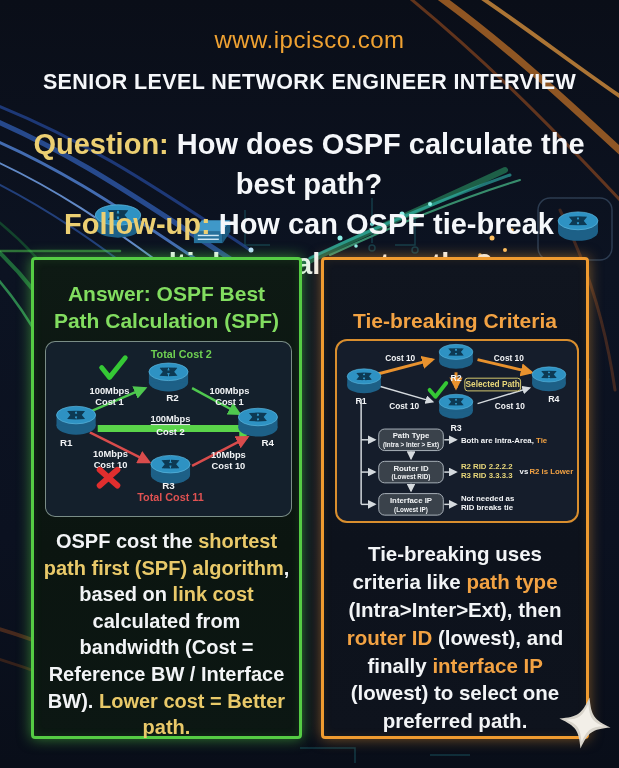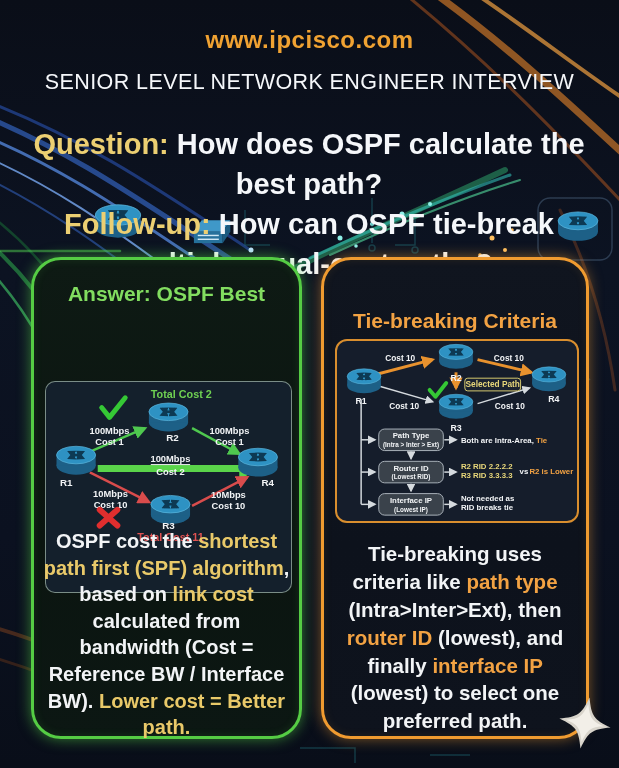--- a/index.html
+++ b/index.html
@@ -6,42 +6,42 @@
   .canvas{
     position:relative;width:619px;height:768px;overflow:hidden;
     background:linear-gradient(180deg,#0a0e18 0%,#0c1322 35%,#0b1120 70%,#090e19 100%);
     font-family:"Liberation Sans",sans-serif;
   }
   .bg{position:absolute;left:0;top:0;z-index:0;}
   .fg{position:relative;z-index:1;width:100%;height:100%;}
   svg text{font-family:"Liberation Sans",sans-serif;font-weight:bold;}
 
   .site{position:absolute;left:0;top:26px;width:100%;text-align:center;
-    color:#f0a232;font-size:24px;font-weight:bold;letter-spacing:.5px;}
+    color:#f0a232;font-size:24px;font-weight:normal;letter-spacing:.5px;}
   .main-title{position:absolute;left:0;top:70px;width:100%;text-align:center;
-    color:#f5f7fa;font-size:21.5px;font-weight:normal;letter-spacing:.4px;}
+    color:#f5f7fa;font-size:21.5px;font-weight:bold;letter-spacing:.4px;}
   .question{position:absolute;left:29px;top:124px;width:560px;text-align:center;
     color:#f5f7fa;font-size:29px;font-weight:bold;line-height:1.38;}
   .qlabel{color:#eccf72;}
 
-  .panel{position:absolute;top:257px;height:482px;border-radius:30px;box-sizing:border-box;}
+  .panel{position:absolute;top:257px;height:482px;border-radius:4px;box-sizing:border-box;}
   .panel.left{left:31px;width:271px;border:3px solid #55cc44;
     background:linear-gradient(180deg,#0e1a14,#0b1510 60%,#0c1713);
     box-shadow:0 0 14px rgba(90,220,70,.55), inset 0 0 10px rgba(90,220,70,.12);}
   .panel.right{left:321px;width:268px;border:3px solid #f09b30;
     background:linear-gradient(180deg,#10151f,#0d121c 60%,#0e131d);
     box-shadow:0 0 14px rgba(240,155,48,.5), inset 0 0 10px rgba(240,155,48,.10);}
   .panel-title{position:absolute;left:0;top:20px;width:100%;text-align:center;
     font-size:21px;font-weight:bold;line-height:1.3;}
   .panel.left .panel-title{color:#82dd60;}
   .panel.right .panel-title{color:#f2a243;}
 
   .diagram{position:absolute;box-sizing:border-box;border-radius:10px;}
-  .panel.left .diagram{left:11px;top:81px;width:247px;height:212px;
-    background:#14202c;border:1.5px solid rgba(205,232,212,.55);margin-top:40px;}
+  .panel.left .diagram{left:11px;top:81px;width:247px;height:176px;
+    background:#14202c;border:1.5px solid rgba(205,232,212,.55);}
   .panel.right .diagram{left:11px;top:79px;width:244px;height:184px;
     background:#151d2b;border:2px solid #d98e2e;border-radius:12px;}
 
   .body-text{position:absolute;left:8px;width:calc(100% - 16px);text-align:center;
     color:#f2f4f6;font-weight:bold;margin:0;}
   .panel.left .body-text{top:268px;font-size:20px;line-height:1.33;}
   .panel.right .body-text{top:280px;font-size:20.5px;line-height:1.36;}
   .hl-y{color:#e9c969;}
   .hl-o{color:#f2a243;}
 
@@ -172,20 +172,21 @@
     <div class="main-title">SENIOR LEVEL NETWORK ENGINEER INTERVIEW</div>
 
     <div class="question">
       <span class="qlabel">Question:</span><span> How does OSPF calculate the best path?</span><br>
       <span class="qlabel">Follow-up:</span><span> How can OSPF tie-break multiple equal-cost paths?</span>
     </div>
 
     <div class="panel left">
       <div class="panel-title">
         <span>Answer: OSPF Best</span><br>
+        <span>Path Calculation (SPF)</span>
       </div>
 
       <div class="diagram">
         <svg width="244" height="173" viewBox="0 0 247 176">
           <text x="137" y="16" text-anchor="middle" font-size="11" fill="#6fd052">Total Cost 2</text>
           <path d="M56,26 l8,10 l16,-20" stroke="#35c835" stroke-width="5" fill="none" stroke-linecap="round" stroke-linejoin="round"></path>
 
           <g stroke="#4fc84f" stroke-width="2.5" fill="none">
             <line x1="46" y1="70" x2="100" y2="47" marker-end="url(#ah-g)"></line>
             <line x1="148" y1="47" x2="196" y2="73" marker-end="url(#ah-g)"></line>

